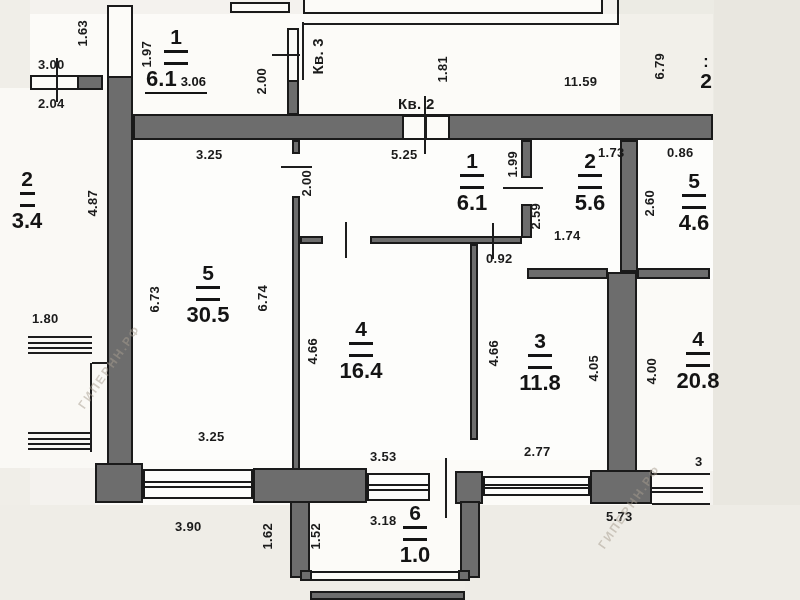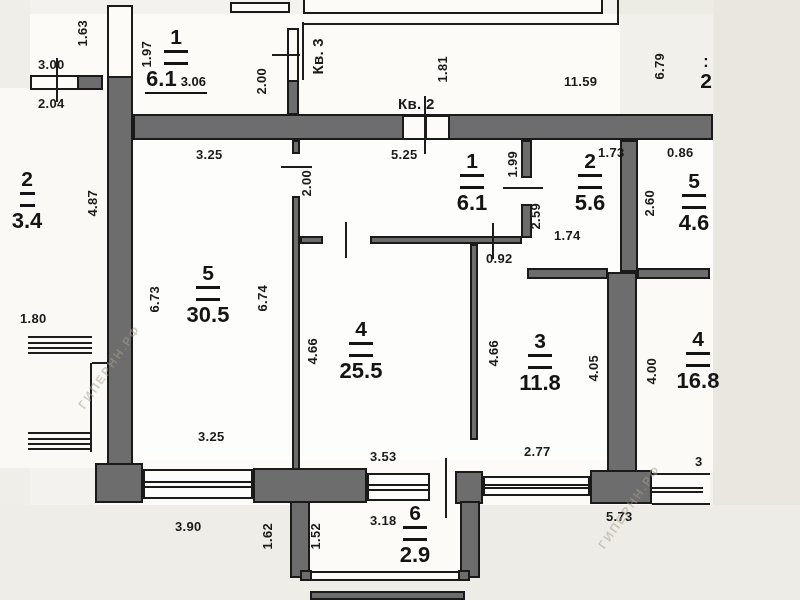--- a/index.html
+++ b/index.html
@@ -128,31 +128,31 @@
       <div class="rarea">4.6</div>
     </div>
     <div class="room" style="left: 503px; top: 330px;">
       <div class="rnum">3</div>
       <div class="req"></div>
       <div class="rarea">11.8</div>
     </div>
     <div class="room" style="left: 324px; top: 318px;">
       <div class="rnum">4</div>
       <div class="req"></div>
-      <div class="rarea">25.5</div>
+      <div class="rarea">16.4</div>
     </div>
     <div class="room" style="left: 661px; top: 328px;">
       <div class="rnum">4</div>
       <div class="req"></div>
-      <div class="rarea">16.8</div>
+      <div class="rarea">20.8</div>
     </div>
     <div class="room" style="left: 378px; top: 502px;">
       <div class="rnum">6</div>
       <div class="req"></div>
-      <div class="rarea">2.9</div>
+      <div class="rarea">1.0</div>
     </div>
     <div class="room" style="left: -10px; top: 168px;">
       <div class="rnum">2</div>
       <div class="req narrow"></div>
       <div class="rarea">3.4</div>
     </div>
     <div class="room" style="left: 669px; top: 54px;">
       <div class="rmark">:</div>
       <div class="rnum">2</div>
     </div>
@@ -166,21 +166,21 @@
     <div class="dim" style="left: 564px; top: 75px;">11.59</div>
     <div class="dim rot" style="left: 653px; top: 53px;">6.79</div>
     <div class="dim rot" style="left: 506px; top: 151px;">1.99</div>
     <div class="dim" style="left: 554px; top: 146px; margin-left: 44px;">1.73</div>
     <div class="dim rot" style="left: 529px; top: 203px;">2.59</div>
     <div class="dim" style="left: 554px; top: 229px;">1.74</div>
     <div class="dim" style="left: 486px; top: 252px;">0.92</div>
     <div class="dim" style="left: 667px; top: 146px;">0.86</div>
     <div class="dim rot" style="left: 643px; top: 190px;">2.60</div>
     <div class="dim rot" style="left: 86px; top: 190px;">4.87</div>
-    <div class="dim" style="left: 20px; top: 312px;">1.80</div>
+    <div class="dim" style="left: 32px; top: 312px;">1.80</div>
     <div class="dim" style="left: 196px; top: 148px;">3.25</div>
     <div class="dim rot" style="left: 300px; top: 170px;">2.00</div>
     <div class="dim rot" style="left: 148px; top: 286px;">6.73</div>
     <div class="dim rot" style="left: 256px; top: 285px;">6.74</div>
     <div class="dim rot" style="left: 306px; top: 338px;">4.66</div>
     <div class="dim rot" style="left: 487px; top: 340px;">4.66</div>
     <div class="dim rot" style="left: 587px; top: 355px;">4.05</div>
     <div class="dim rot" style="left: 645px; top: 358px;">4.00</div>
     <div class="dim" style="left: 198px; top: 430px;">3.25</div>
     <div class="dim" style="left: 370px; top: 450px;">3.53</div>

